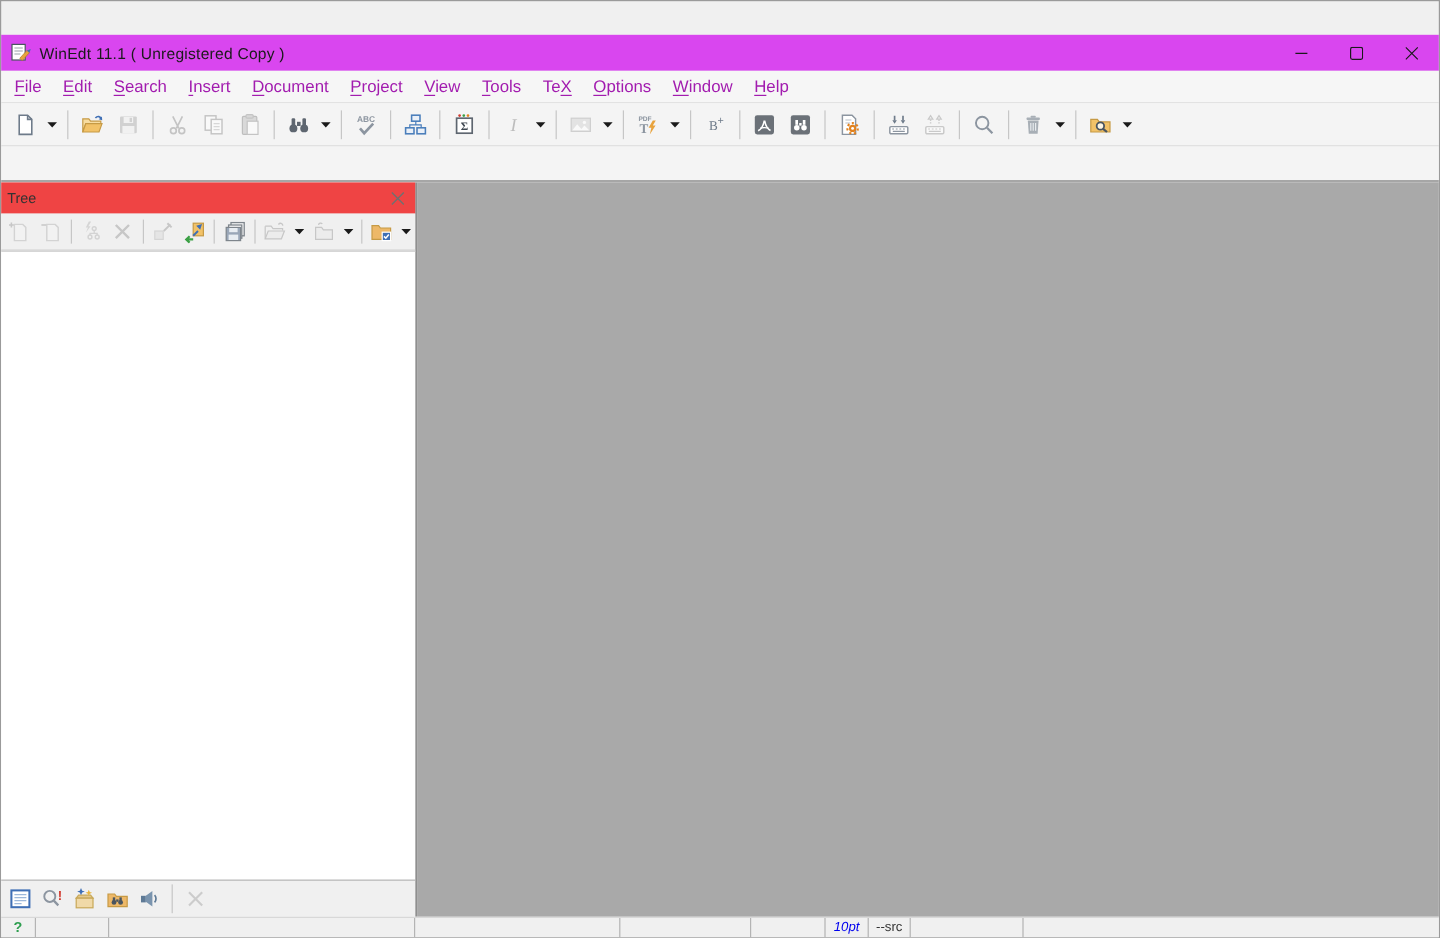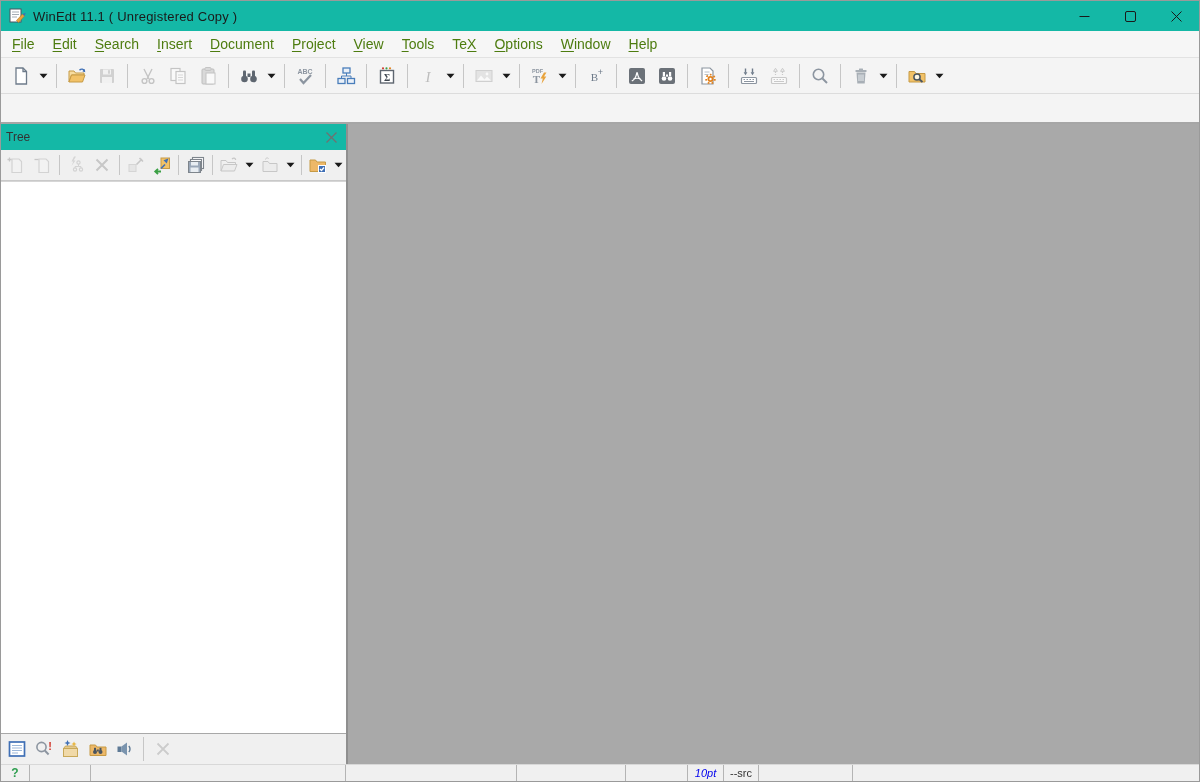--- a/index.html
+++ b/index.html
@@ -1,42 +1,42 @@
 <!DOCTYPE html>
 <html><head>
 <meta charset="utf-8">
 <style>
   * { margin:0; padding:0; box-sizing:border-box; }
   html,body { width:1200px; height:782px; font-family:"Liberation Sans", sans-serif; background:#f0f0f0; overflow:hidden; }
   .window { width:1200px; height:782px; display:flex; flex-direction:column; border:1px solid #9a9a9a; background:#f0f0f0; }
 
   
-  .titlebar { height:30px; background:#14b8a6; display:flex; align-items:center; flex:0 0 auto; }
+  .titlebar { height:30px; background:#d946ef; display:flex; align-items:center; flex:0 0 auto;margin-top:28px; }
   .titlebar .app-icon { width:18px; height:18px; margin:0 6px 0 8px; display:flex; }
   .titlebar .title-text { font-size:13px; color:#1a1a1a; letter-spacing:.2px; }
   .win-controls { margin-left:auto; display:flex; height:100%; }
   .win-btn { width:46px; height:100%; display:flex; align-items:center; justify-content:center; cursor:default; }
 
   
   .menubar { height:27px; background:#f6f6f6; display:flex; align-items:stretch; padding-left:2px; border-bottom:1px solid #e2e2e2; flex:0 0 auto; }
-  .menu-item { font-size:14px; color:#4d7c0f; padding:0 9px; display:flex; align-items:center;text-align:center; }
+  .menu-item { font-size:14px; color:#a21caf; padding:0 9px; display:flex; align-items:center;text-align:center; }
   .menu-item u { text-decoration:underline; text-underline-offset:2px; }
 
   
   .toolbar { height:36px; background:#f4f4f4; display:flex; align-items:center; padding-left:5px; border-bottom:1px solid #dcdcdc; flex:0 0 auto; }
   .toolbar-row2 { height:30px; background:#f4f4f4; border-bottom:2px solid #a6a6a6; flex:0 0 auto; }
   .tb-btn { width:30px; height:28px; display:flex; align-items:center; justify-content:center; border-radius:2px; position:relative; }
   .tb-dd { width:15px; height:28px; display:flex; align-items:center; justify-content:center; }
   .tb-sep { width:1px; height:24px; background:#c6c6c6; margin:0 5px; }
   .disabled { filter:grayscale(1) opacity(.45); }
 
   
   .content { flex:1 1 auto; display:flex; min-height:0; }
   .tree-panel { width:347px; flex:0 0 auto; display:flex; flex-direction:column; background:#f0f0f0; border-right:2px solid #8f8f8f; }
-  .tree-header { height:26px; display:flex; align-items:center; padding:0 6px 0 5px; font-size:12px; color:#333; background:#14b8a6; }
+  .tree-header { height:26px; display:flex; align-items:center; padding:0 6px 0 5px; font-size:12px; color:#333; background:#ef4444; }
   .tree-header .close-btn { margin-left:auto; width:18px; height:18px; display:flex; align-items:center; justify-content:center; }
   .tree-toolbar { height:31px; background:#f0f0f0; display:flex; align-items:center; padding-left:2px; border-bottom:1px solid #c9c9c9; overflow:hidden; flex:0 0 auto; }
   .tree-toolbar .tb-btn { width:27px; height:26px; }
   .tree-toolbar .tb-sep { height:20px; margin:0 3px; }
   .tree-content { flex:1 1 auto; background:#ffffff; border-top:1px solid #d6d6d6; border-bottom:1px solid #a8a8a8; }
   .bottom-toolbar { height:30px; background:#f0f0f0; display:flex; align-items:center; padding-left:2px; flex:0 0 auto; }
   .bottom-toolbar .tb-btn { width:27px; height:26px; }
   .main-area { flex:1 1 auto; background:#a9a9a9; }
 
   

